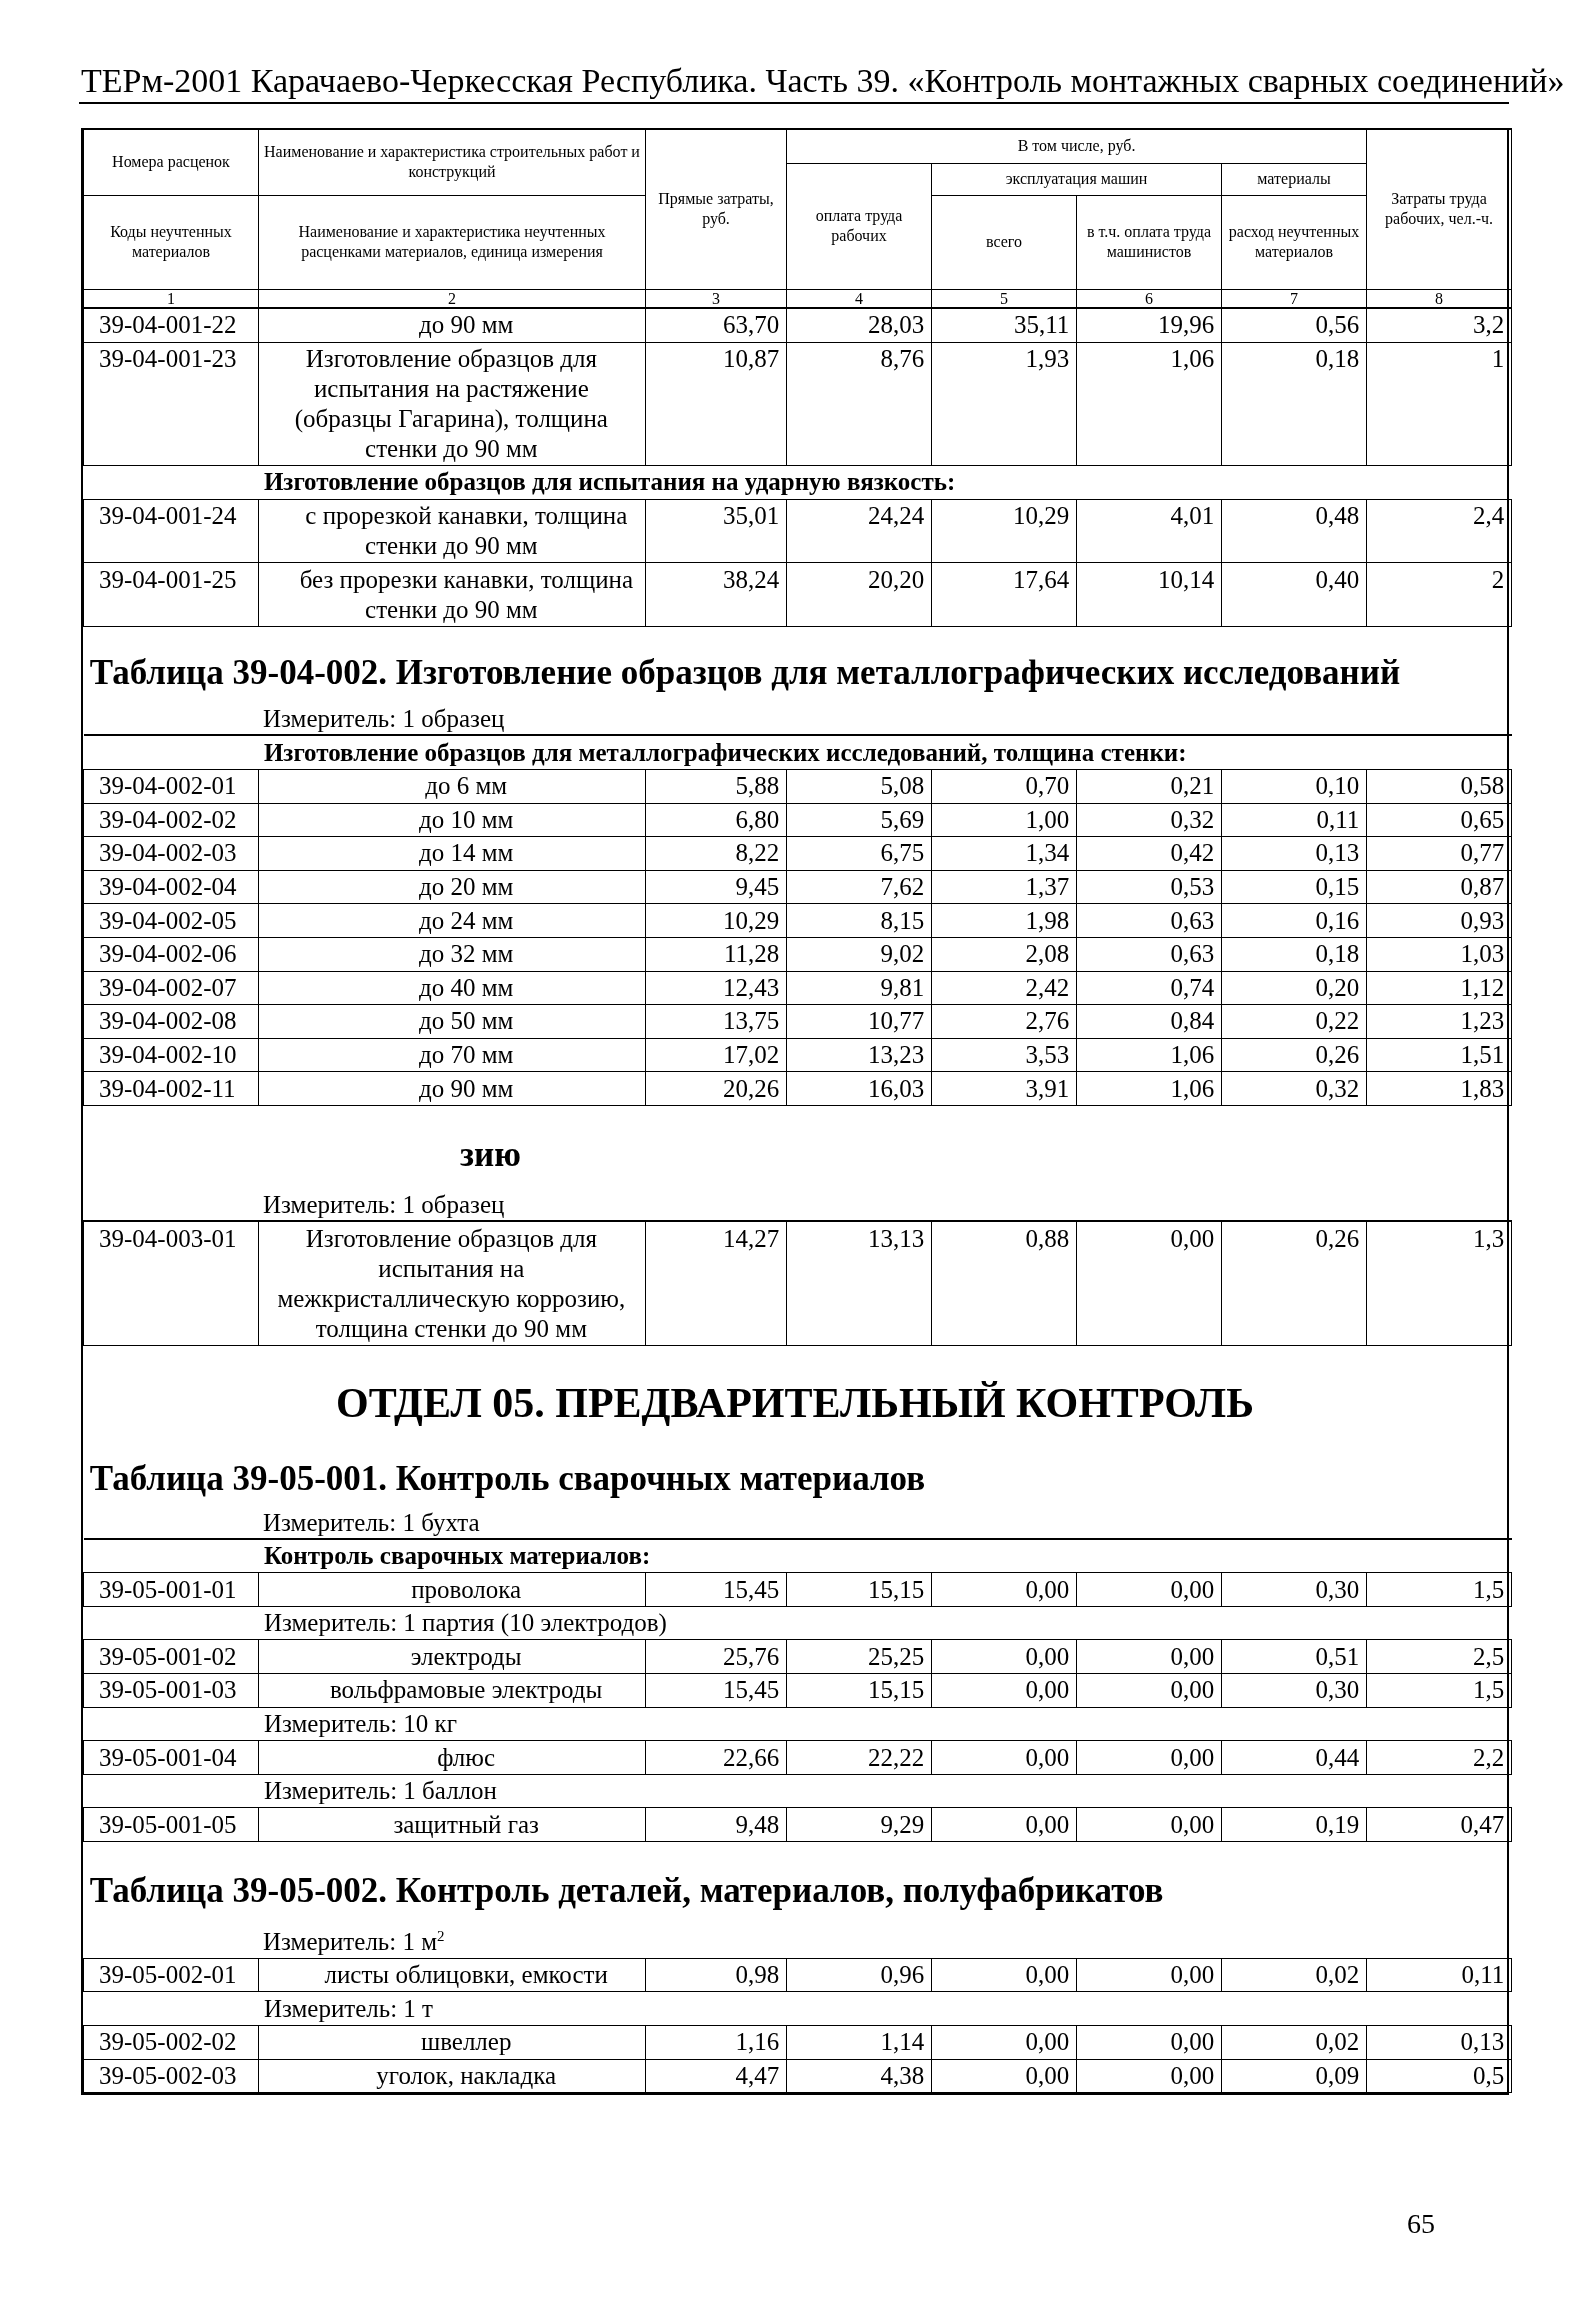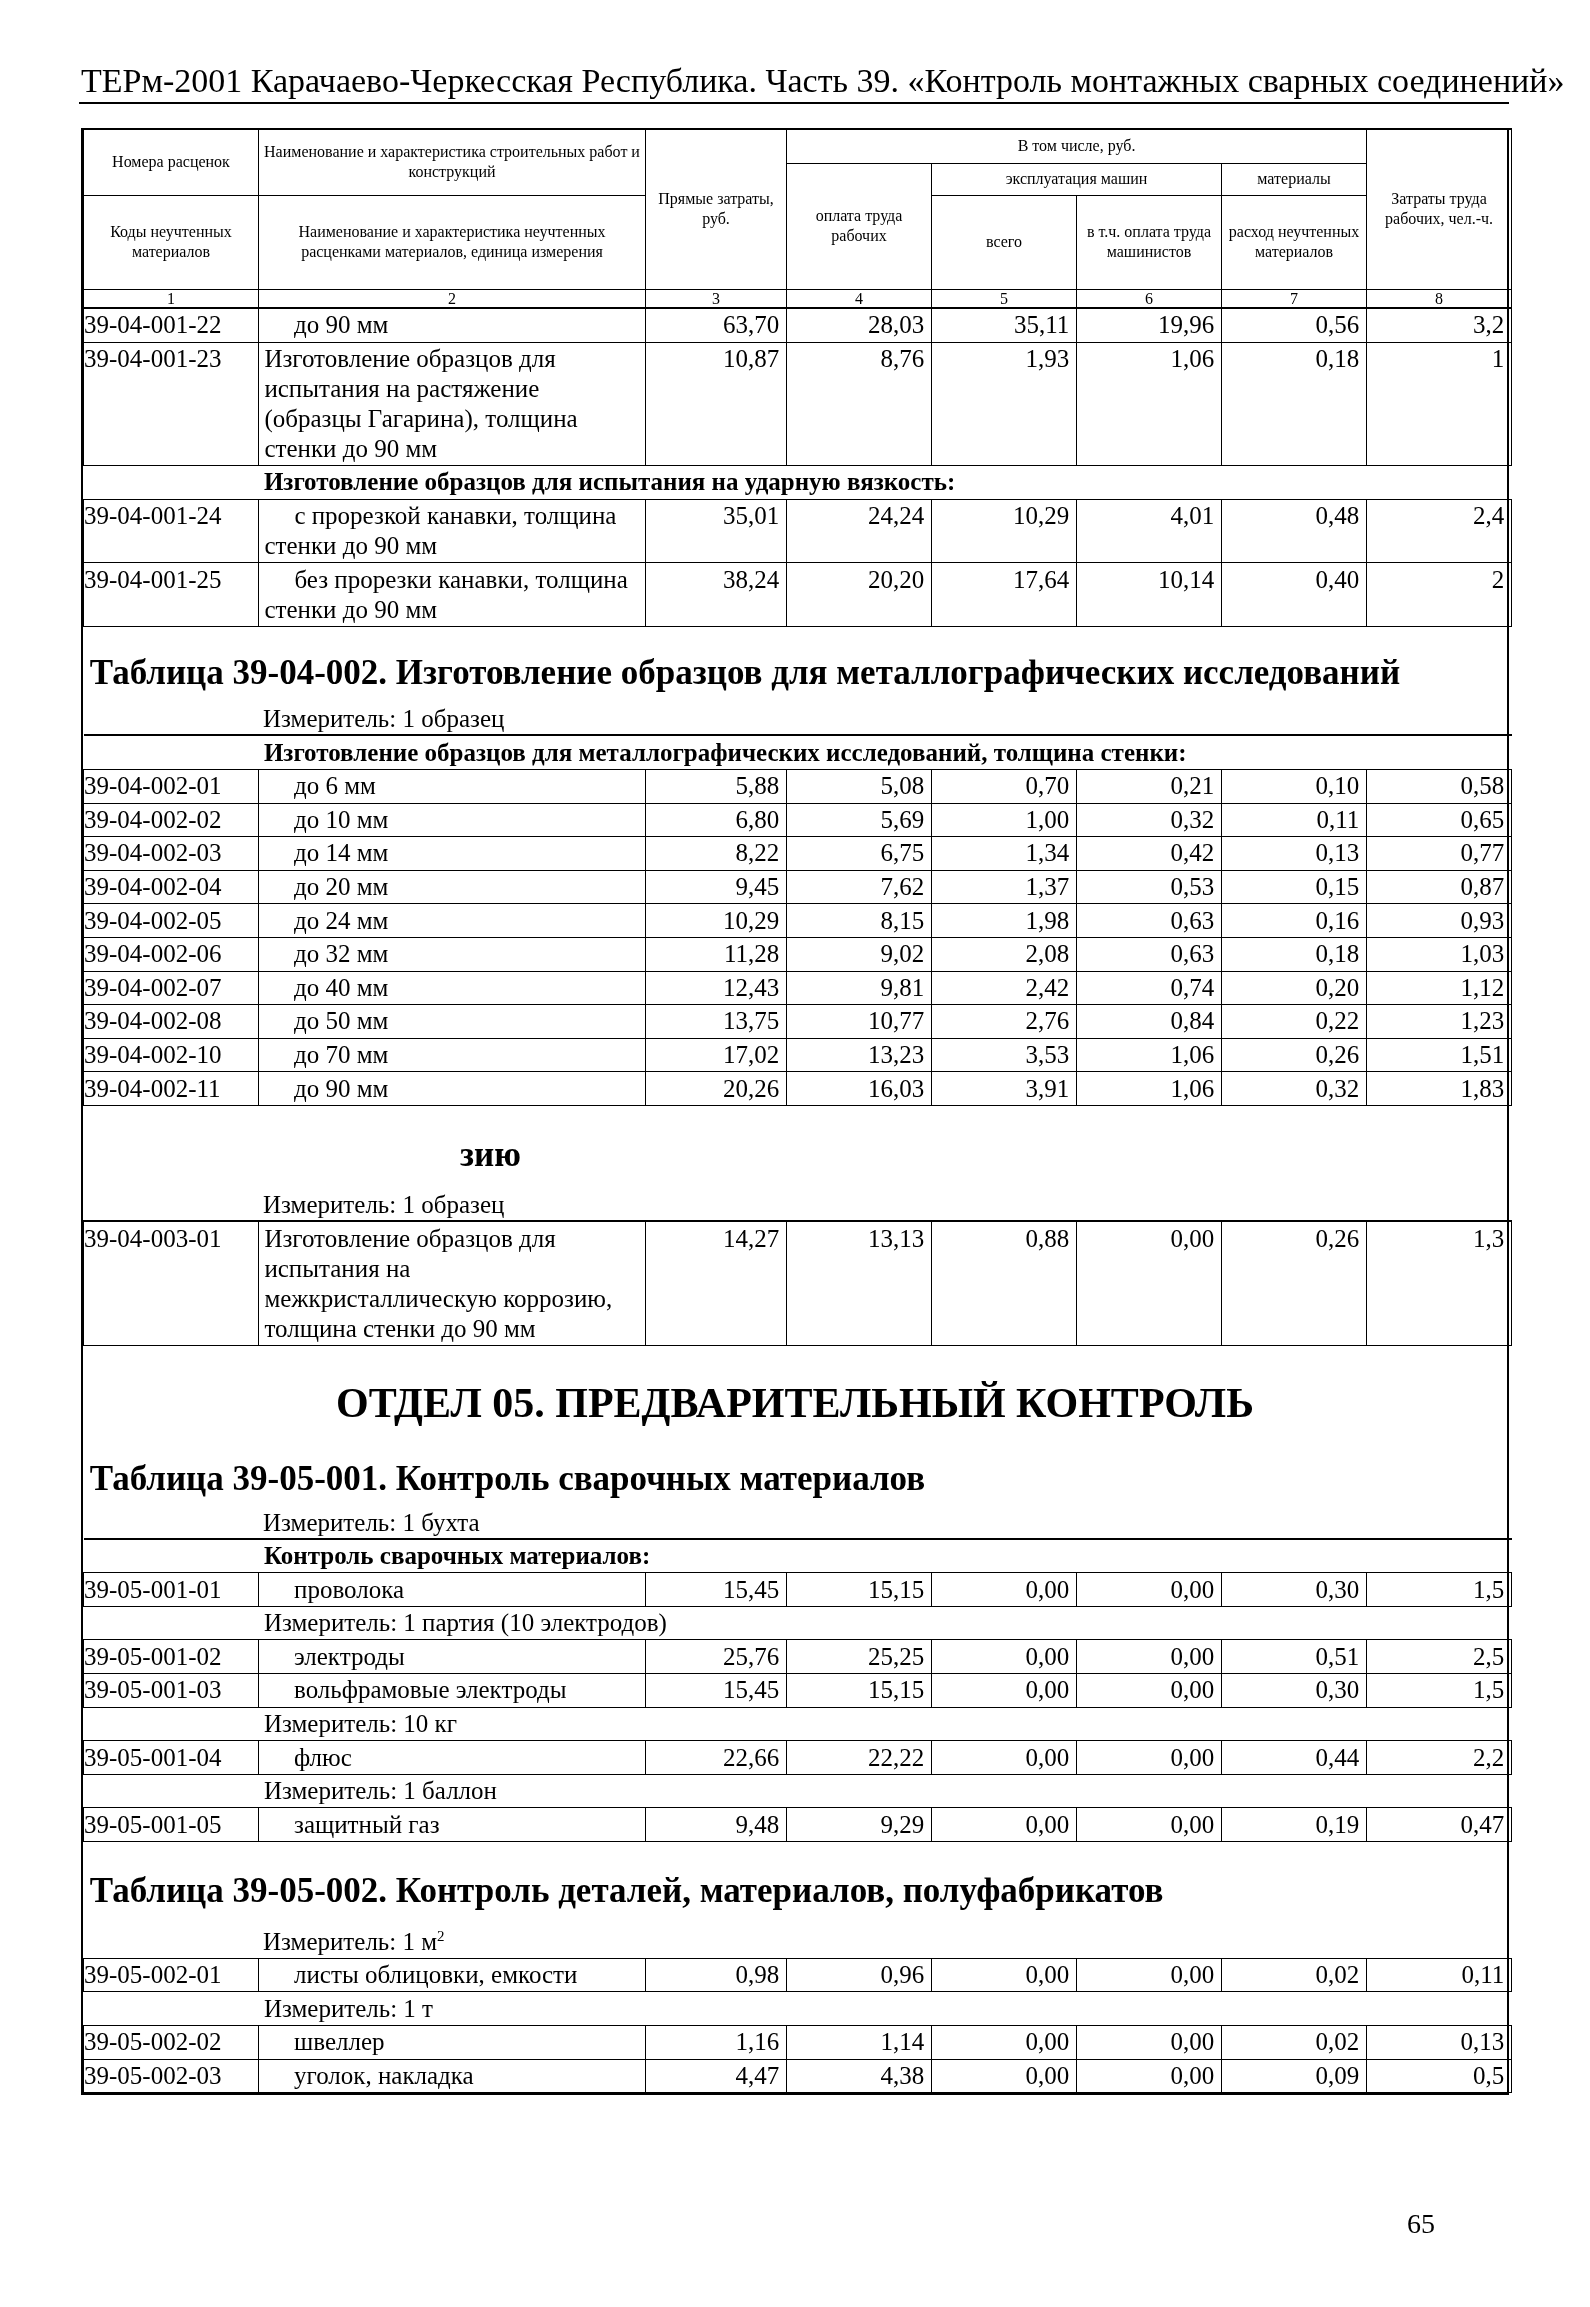--- a/index.html
+++ b/index.html
@@ -5,22 +5,22 @@
   html, body { margin:0; padding:0; background:#ffffff; }
   body { width:1591px; height:2307px; position:relative; overflow:hidden;
          font-family:"Liberation Serif","DejaVu Serif",serif; color:#000; }
   .page-header { position:absolute; left:81px; top:62px; width:1428px; text-align:center;
                  font-size:34px; line-height:38px; white-space:nowrap; }
   .header-rule { position:absolute; left:79px; top:102px; width:1430px; height:2px; background:#000; }
   .sheet { position:absolute; left:81px; top:128px; width:1428px; border:2px solid #000; border-top:none; box-sizing:border-box; }
   table.grid { border-collapse:collapse; width:100%; table-layout:fixed; }
   table.grid td { border:1.3px solid #000; padding:1.3px 6.7px; vertical-align:top; font-size:25px; line-height:30px; }
   table.grid td.num { text-align:right; }
-  table.grid td.code { text-align:left; white-space:nowrap; padding-left:0; }
-  table.grid td.name { text-align:left; padding-left:5.4px; }
+  table.grid td.code { text-align:left; white-space:nowrap; padding-left:15px; }
+  table.grid td.name { text-align:center; padding-left:5.4px; }
   table.grid td.name.indent { padding-left:35px; }
   table.head td { font-size:16px; line-height:20px; text-align:center; vertical-align:middle; padding:1.3px 2.7px; }
   table.head td.colnum { font-size:16px; line-height:17.5px; padding:0; }
   tr.subhead td { border-left:none; border-right:none; }
   tr.subhead td.label { font-weight:bold; padding-left:5.4px; }
   .first { border-top:2px solid #000 !important; }
   .table-title { font-weight:bold; font-size:35px; line-height:43px; padding-left:6.7px; }
   .table-title-cont { font-weight:bold; font-size:35px; line-height:43px; padding-left:377px; }
   .measure { font-size:25px; line-height:31px; padding-left:180px; }
   .measure b { font-weight:bold; }

